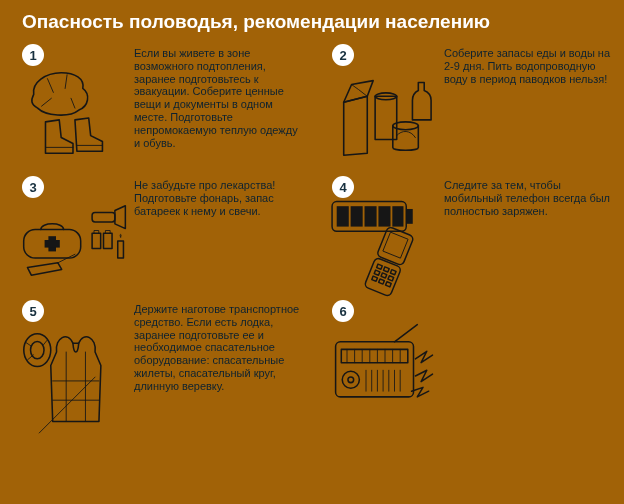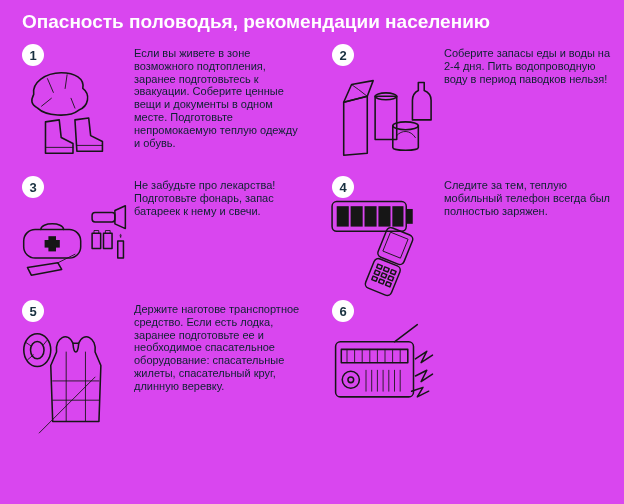--- a/index.html
+++ b/index.html
@@ -1,18 +1,18 @@
 <!DOCTYPE html>
 <html><head>
 <meta charset="utf-8">
 <style>
   html,body { margin:0; padding:0; background:#888; }
   .poster {
     width:624px; height:504px;
-    background:#d946ef;
+    background:#a16207;
     font-family:"Liberation Sans", sans-serif;
     overflow:hidden;
     position:relative;
     box-sizing:border-box;
   }
   .title {
     padding:9px 18px 0 22px;
     color:#ffffff;
     font-weight:bold;
     font-size:19px;
@@ -92,21 +92,21 @@
           <path d="M16,38 L24,20 L46,16 L40,32 Z"></path>
           <path class="thin" d="M24,20 L31,25 L40,32"></path>
           <path d="M48,32 L70,32 L70,76 L48,76 Z"></path>
           <ellipse cx="59" cy="32" rx="11" ry="3.5"></ellipse>
           <path d="M92,18 L98,18 L98,26 C103,28 105,32 105,36 L105,56 L86,56 L86,36 C86,32 88,28 92,26 Z"></path>
           <ellipse cx="79" cy="62" rx="13" ry="4"></ellipse>
           <path d="M66,62 L66,84 M92,62 L92,84 M66,84 C66,88 92,88 92,84"></path>
           <path class="thin" d="M70,72 C75,66 84,66 89,74"></path>
         </svg>
       </div>
-      <div class="txt">Соберите запасы еды и воды на 2-4 дня. Пить водопроводную воду в период паводков нельзя!</div>
+      <div class="txt">Соберите запасы еды и воды на 2-9 дня. Пить водопроводную воду в период паводков нельзя!</div>
     </div>
 
     <div class="cell">
       <div class="visual">
         <div class="num">3</div>
         <svg class="art" width="114" height="88" viewBox="0 0 120 90">
           <rect x="6" y="34" width="60" height="30" rx="12"></rect>
           <path d="M24,34 C24,26 48,26 48,34"></path>
           <rect class="fill" x="32" y="41" width="8" height="16"></rect>
           <rect class="fill" x="28" y="45" width="16" height="8"></rect>
@@ -146,21 +146,21 @@
               <rect x="55" y="85" width="5" height="4"></rect>
                 <rect x="63" y="85" width="5" height="4"></rect>
                 <rect x="71" y="85" width="5" height="4"></rect>
               <rect x="55" y="92" width="5" height="4"></rect>
                 <rect x="63" y="92" width="5" height="4"></rect>
                 <rect x="71" y="92" width="5" height="4"></rect>
             </g>
           </g>
         </svg>
       </div>
-      <div class="txt">Следите за тем, теплую мобильный телефон всегда был полностью заряжен.</div>
+      <div class="txt">Следите за тем, чтобы мобильный телефон всегда был полностью заряжен.</div>
     </div>
 
     <div class="cell">
       <div class="visual">
         <div class="num">5</div>
         <svg class="art" width="106" height="118" viewBox="0 0 110 120">
           <ellipse cx="20" cy="30" rx="14" ry="17"></ellipse>
           <ellipse cx="20" cy="30" rx="7" ry="9"></ellipse>
           <path class="thin" d="M8,22 L14,26 M10,40 L16,35 M30,20 L26,25"></path>
           <path d="M40,32 C38,17 52,10 57,23 L63,23 C68,10 82,17 80,32 L86,46 L84,104 L36,104 L34,46 Z"></path>

